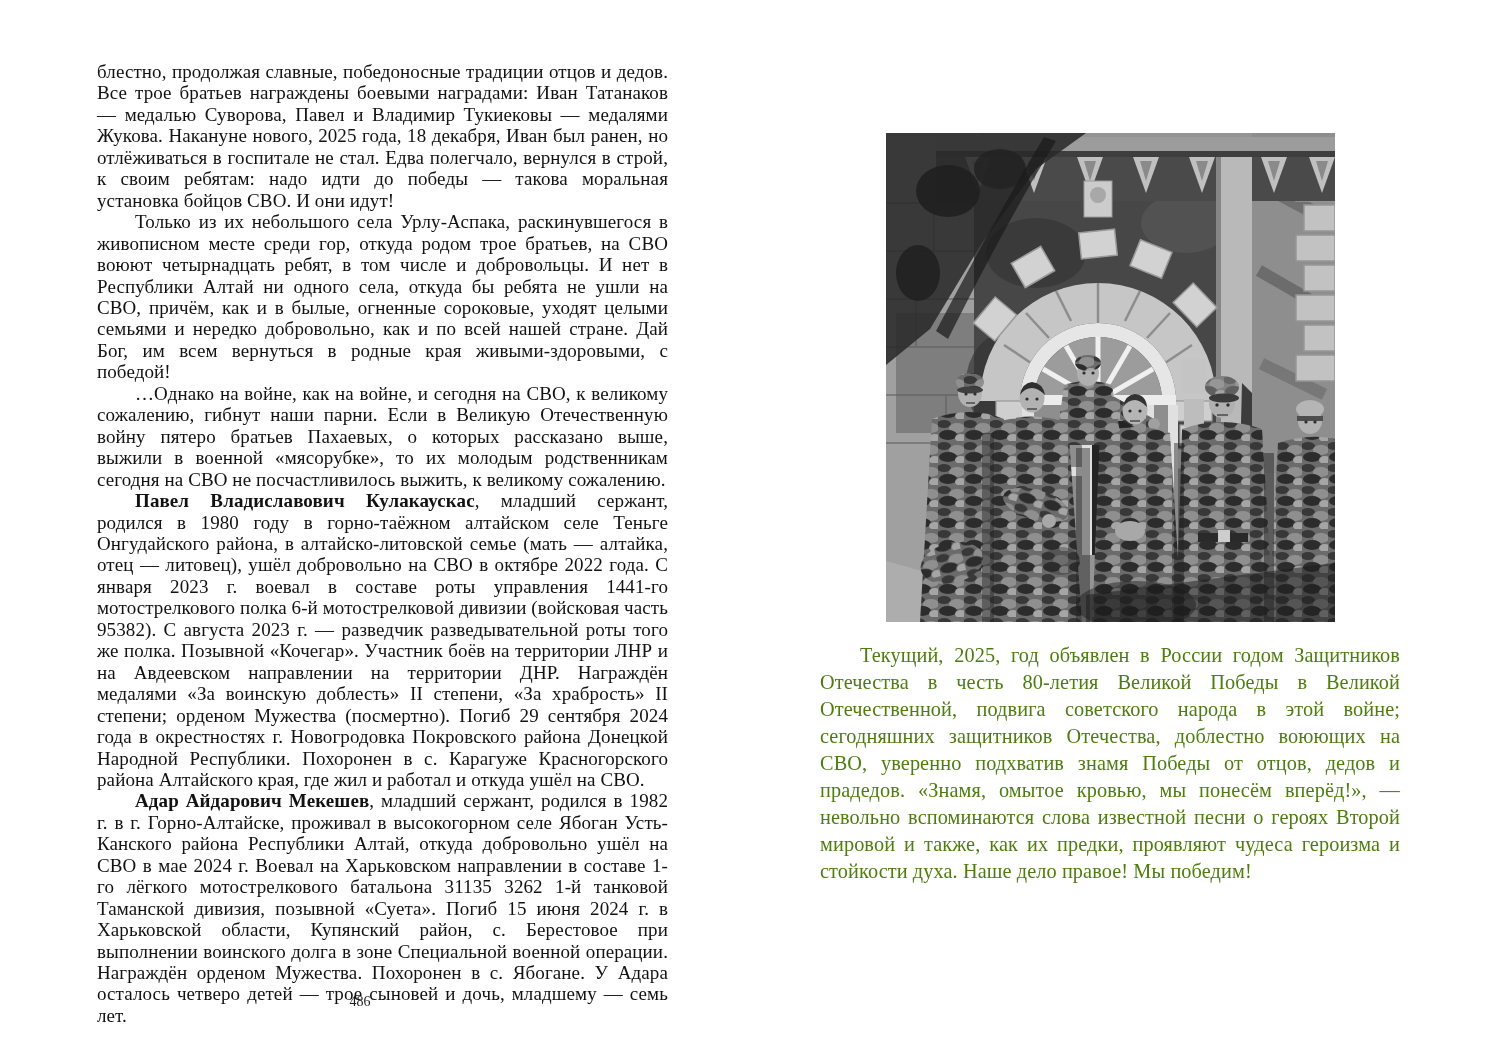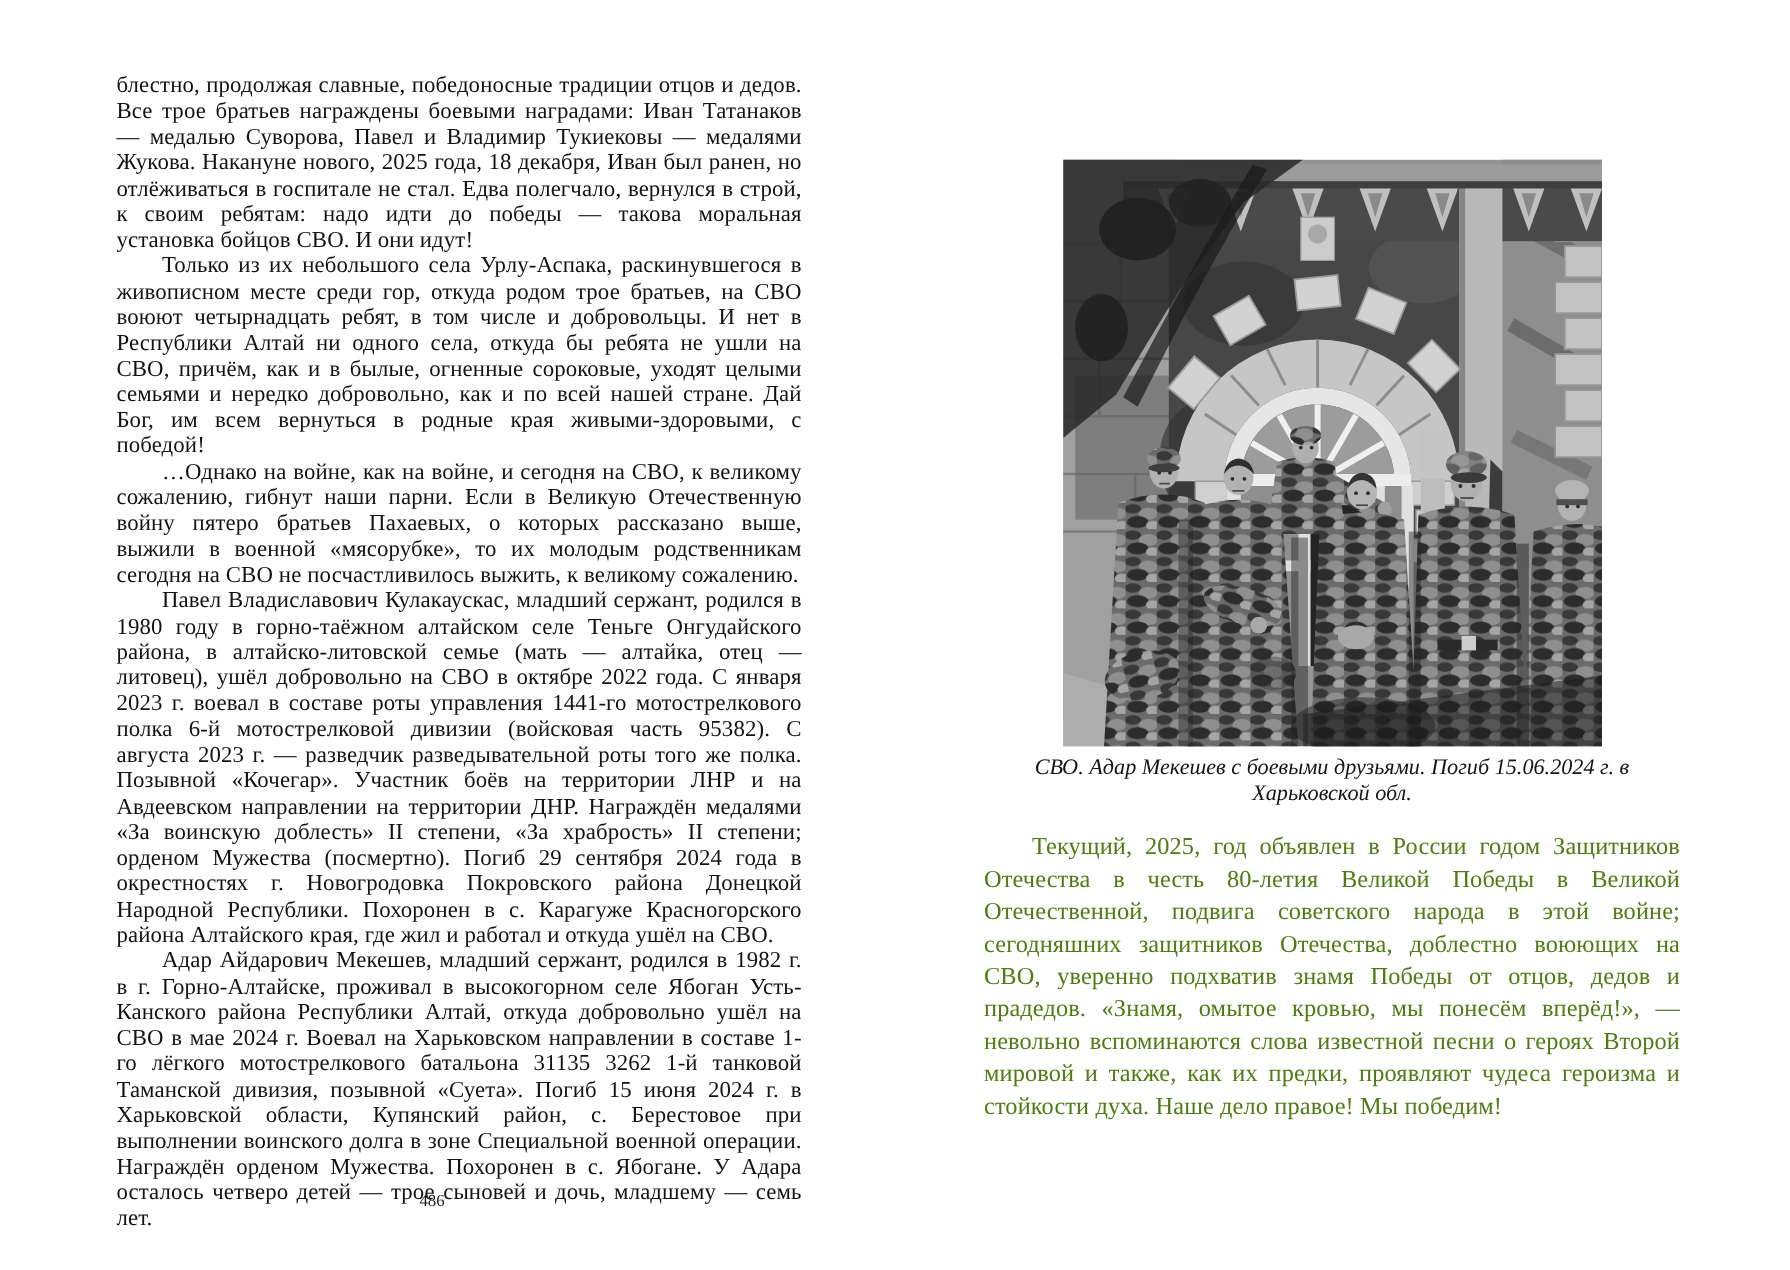--- a/index.html
+++ b/index.html
@@ -4,21 +4,21 @@
 <style>
   html,body{margin:0;padding:0;}
   body{width:1492px;height:1058px;background:#ffffff;overflow:hidden;
        font-family:"Liberation Serif","DejaVu Serif",serif;color:#121212;}
   .spread{position:relative;width:1492px;height:833px;background:#ffffff;}
 
   
   .left-page{position:absolute;left:97px;top:61px;width:571px;}
   p.body{margin:0;font-size:19px;line-height:21.45px;text-align:justify;
          letter-spacing:0.1px;}
-  p.body .lead{font-weight:normal;}
+  p.body .lead{font-weight:bold;}
   p.ind{text-indent:38px;}
   .pageno{position:absolute;font-size:14px;color:#1c1c1c;text-align:center;}
   .pageno-left{left:75px;top:994px;width:570px;}
   .pageno-right{left:820px;top:994px;width:580px;}
 
   
   .right-page{position:absolute;left:820px;top:0;width:580px;}
   .photo-wrap{margin:133px 0 0 66px;width:449px;height:489px;}
   .photo-wrap svg{display:block;width:449px;height:489px;}
   .caption{margin-top:7px;width:580px;text-align:center;font-style:italic;
@@ -249,17 +249,16 @@
         </g>
 
         <rect x="96" y="300" width="12" height="189" fill="#242424" opacity="0.45"></rect>
         <rect x="190" y="315" width="14" height="174" fill="#242424" opacity="0.45"></rect>
         <rect x="288" y="310" width="10" height="179" fill="#242424" opacity="0.45"></rect>
         <rect x="378" y="320" width="10" height="169" fill="#242424" opacity="0.5"></rect>
         <path d="M200 462 L449 430 L449 489 L200 489 Z" fill="#1c1c1c" opacity="0.5"></path>
         <ellipse cx="250" cy="472" rx="60" ry="24" fill="#1a1a1a" opacity="0.45"></ellipse>
       </svg>
     </div>
-    <div class="caption">СВО. Адар Мекешев с боевыми друзьями. Погиб 15.06.2024 г. в Харьковской обл.</div>
     <p class="memorial">Текущий, 2025, год объявлен в России годом Защитников Отечества в честь 80-летия Великой Победы в Великой Отечественной, подвига советского народа в этой войне; сегодняшних защитников Отечества, доблестно воюющих на СВО, уверенно подхватив знамя Победы от отцов, дедов и прадедов. «Знамя, омытое кровью, мы понесём вперёд!», — невольно вспоминаются слова известной песни о героях Второй мировой и также, как их предки, проявляют чудеса героизма и стойкости духа. Наше дело правое! Мы победим!</p>
   </div>
 
 </div>
 
 </body></html>

